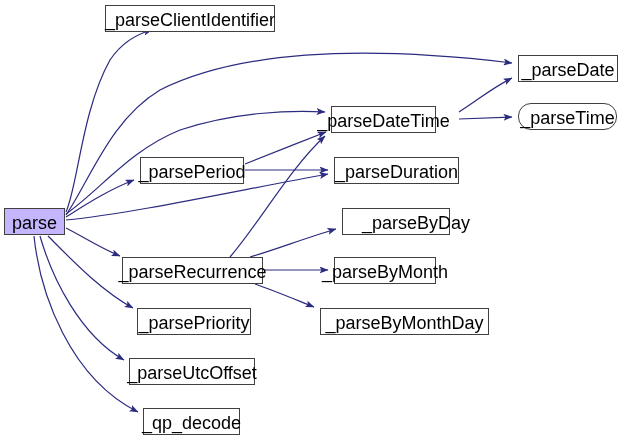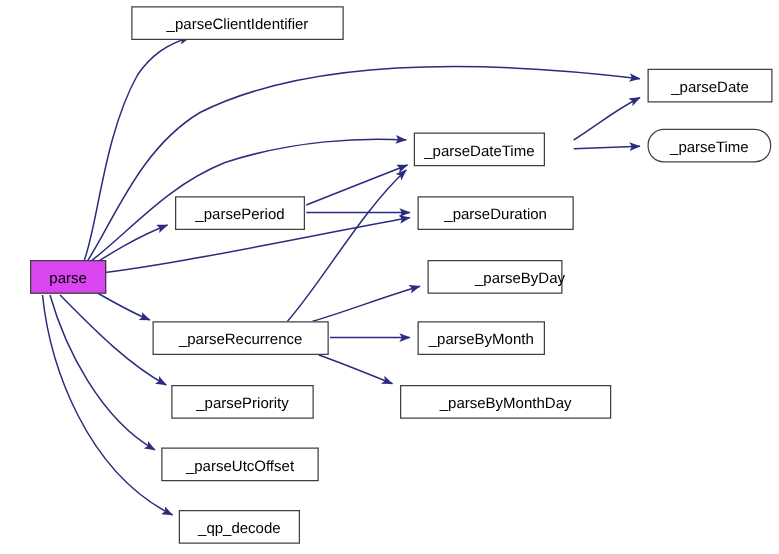--- a/index.html
+++ b/index.html
@@ -22,32 +22,31 @@
     width: 623px;
     height: 443px;
   }
   .node {
     position: absolute;
     box-sizing: border-box;
     border: 1px solid #404040;
     background: #ffffff;
     color: #000000;
     font-family: "Liberation Sans", sans-serif;
-    font-size: 12px;
+    font-size: 18px;
     line-height: 1;
     display: flex;
     align-items: center;
     justify-content: center;
     white-space: nowrap;
     letter-spacing: 0px;
   }
   .node.current {
-    background: #d946ef;
+    background: #c4b5fd;
     border: 1px solid #404040;
-    margin-left: 20px;
   }
   .node-label {
     display: block;
     transform: translateY(0.5px);
   }
 </style>
 </head>
 <body>
 
 <div id="callgraph">

